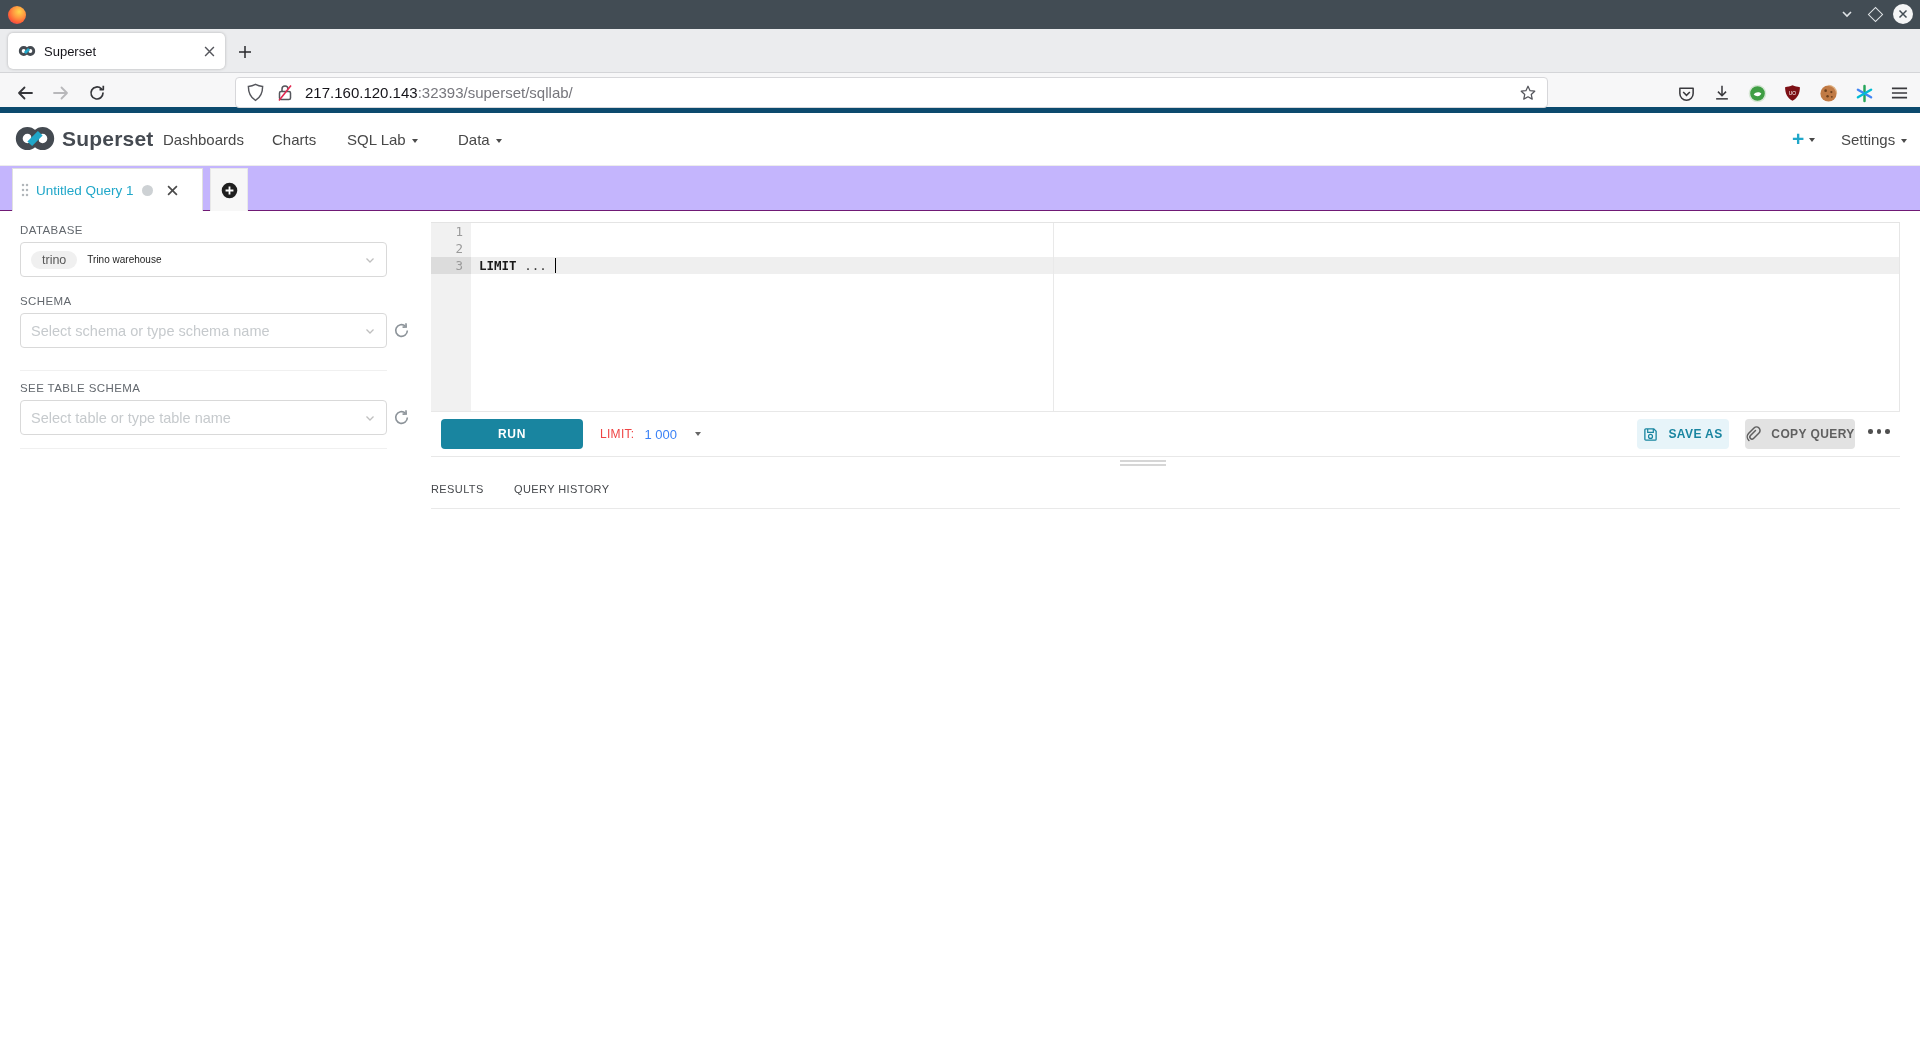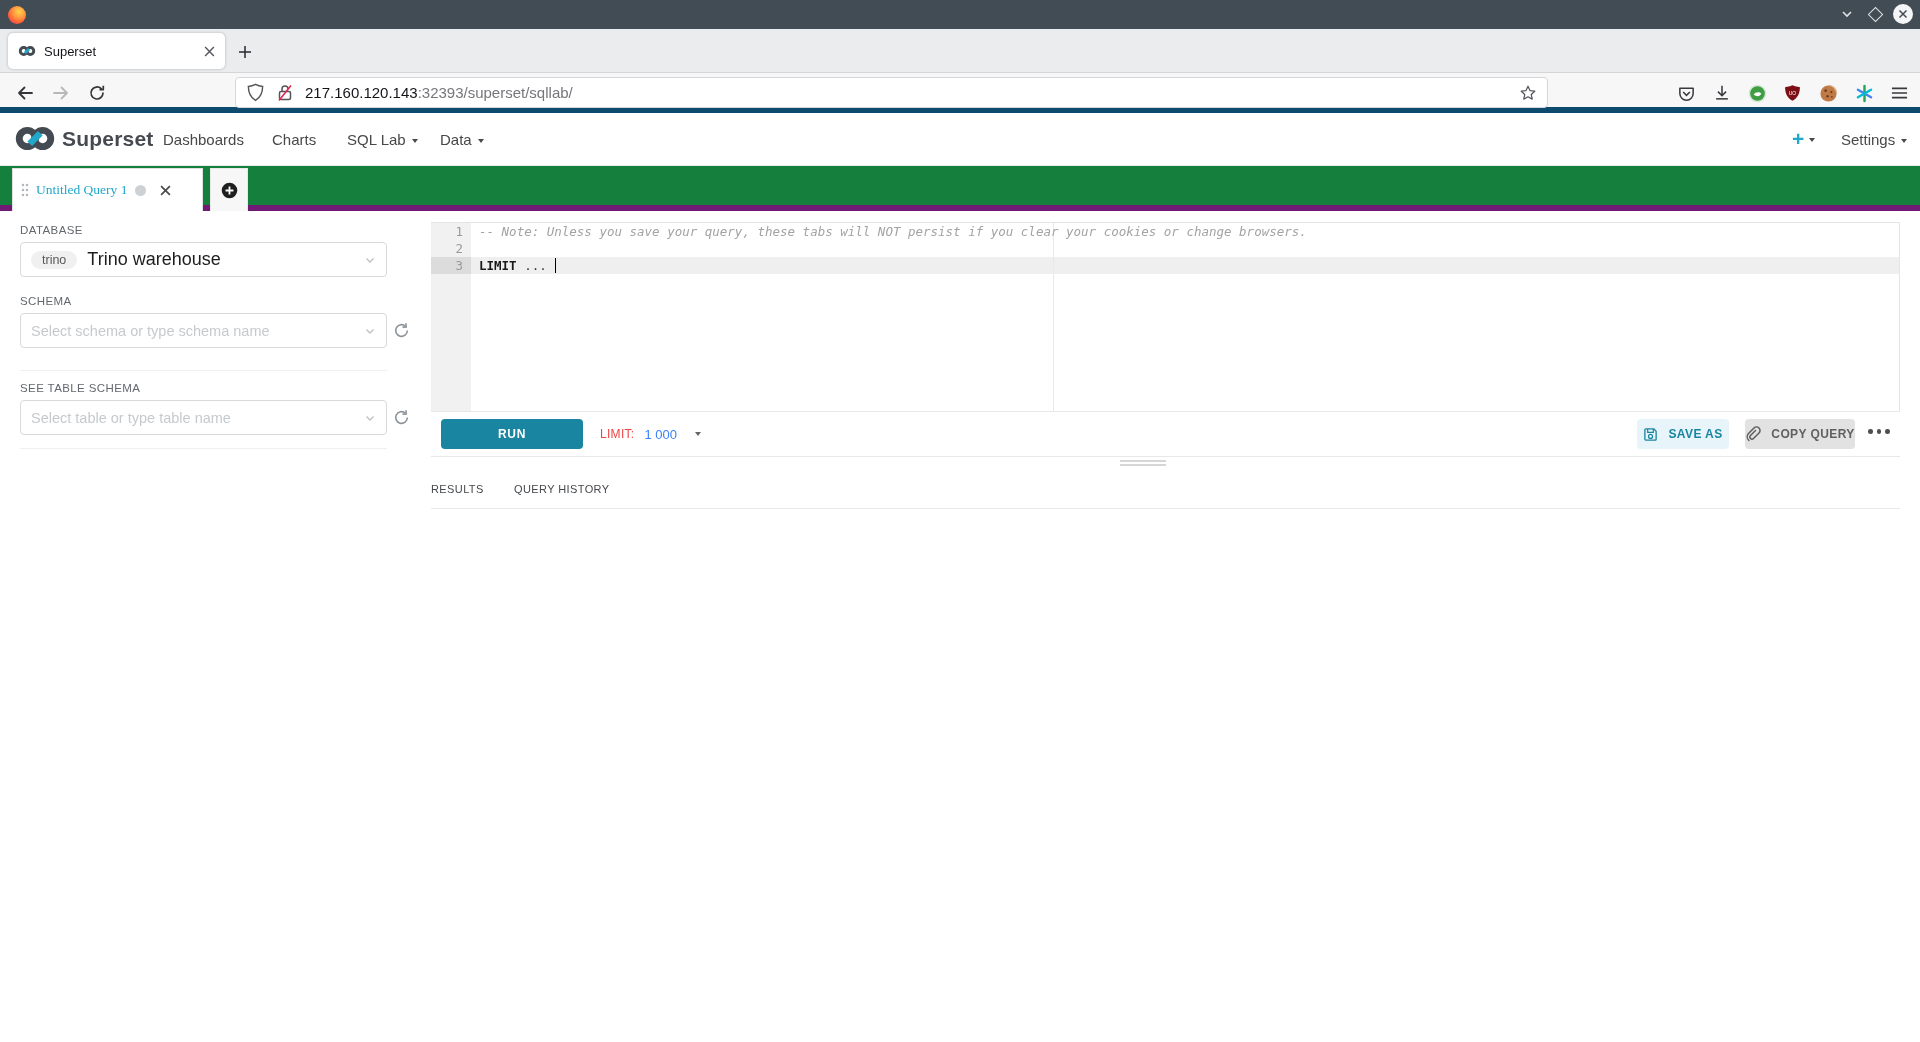--- a/index.html
+++ b/index.html
@@ -24,31 +24,31 @@
   #urlbar{left:235px;top:4px;width:1313px;height:31px;background:#fff;border:1px solid #d7d7da;border-radius:4px;display:flex;align-items:center;padding:0 10px;box-sizing:border-box;position:absolute;}
   #urlbar .host{font-size:15px;color:#15141a;}
   #urlbar .rest{font-size:15px;color:#76767c;}
   .toolicon{width:30px;height:30px;display:flex;align-items:center;justify-content:center;position:absolute;top:5px;}
   
   #appnav{left:0;top:113px;width:1920px;height:53px;background:#fff;border-bottom:1px solid #ececec;box-sizing:border-box;}
   .brandname{font-size:21px;font-weight:bold;color:#454a51;letter-spacing:.2px;}
   .navitem{font-size:15px;color:#484848;position:absolute;top:18px;}
   .caret{display:inline-block;width:0;height:0;border-left:3.5px solid transparent;border-right:3.5px solid transparent;border-top:4.5px solid #4b4b4b;margin-left:6px;vertical-align:middle;}
   
-  #qtabrow{left:0;top:166px;width:1920px;height:45px;background:#15803d;border-bottom:6px solid #701a75;box-sizing:border-box;font-family:Liberation Serif, serif;}
+  #qtabrow{left:0;top:166px;width:1920px;height:45px;background:#c4b5fd;border-bottom:1px solid #701a75;box-sizing:border-box;}
   #qtab{left:12px;top:2px;width:191px;height:43px;background:#fff;border:1px solid #e0e0e0;border-bottom:none;display:flex;align-items:center;padding:0 10px 0 8px;box-sizing:border-box;position:absolute;}
   #qtab .qlabel{font-size:13.5px;color:#20a7c9;margin:0 8px 0 7px;}
   .statusdot{width:11px;height:11px;border-radius:50%;background:#cdd1d4;}
   #addtab{left:210px;top:2px;width:38px;height:43px;background:#f7f7f7;border:1px solid #e8e8e8;border-bottom:none;display:flex;align-items:center;justify-content:center;box-sizing:border-box;position:absolute;}
   
   .sblabel{font-size:11.5px;color:#63686e;letter-spacing:.4px;position:absolute;}
   .combo{position:absolute;left:20px;width:367px;height:35px;background:#fff;border:1px solid #d9d9d9;border-radius:4px;display:flex;align-items:center;padding:0 10px;box-sizing:border-box;}
   .combo .chev{margin-left:auto;}
   .pill{background:#f0f0f0;border-radius:11px;padding:2px 11px;font-size:12.5px;color:#595959;}
-  .comboval{font-size:18px;color:#1d1d1d;margin-left:10px;}
+  .comboval{font-size:10px;color:#1d1d1d;margin-left:10px;}
   .combo-input{border:none;outline:none;flex:1;font-size:14.5px;color:#1d1d1d;font-family:"Liberation Sans",sans-serif;background:transparent;padding:0;}
   .combo-input::placeholder{color:#c6cacd;}
   .sbdivider{position:absolute;left:20px;width:367px;height:1px;background:#f0f0f0;}
   .refreshbtn{position:absolute;left:391px;width:20px;height:20px;display:flex;align-items:center;justify-content:center;}
   
   #editor{left:431px;top:222px;width:1469px;height:189px;background:#fff;border-top:1px solid #e4e4e4;box-sizing:border-box;position:absolute;}
   #gutter{position:absolute;left:0;top:0;width:40px;height:189px;background:#f1f1f1;}
   .gnum{position:absolute;width:32px;text-align:right;font-family:"DejaVu Sans Mono",monospace;font-size:12.5px;color:#9a9a9a;line-height:17px;}
   .codeline{position:absolute;left:48px;font-family:"DejaVu Sans Mono",monospace;font-size:12.5px;line-height:17px;white-space:pre;}
   .cmt{color:#a3a3a3;font-style:italic;}
@@ -205,21 +205,21 @@
     <svg width="42" height="27" viewBox="0 0 44 28">
       <circle cx="14" cy="14" r="8.5" fill="none" stroke="#444a51" stroke-width="7.2"></circle>
       <circle cx="30" cy="14" r="8.5" fill="none" stroke="#444a51" stroke-width="7.2"></circle>
       <path d="M16.5 19.5L27.5 8.5" stroke="#20a7c9" stroke-width="7"></path>
     </svg>
     <span class="brandname" style="margin-left:6px">Superset</span>
   </div>
   <span class="navitem" style="left:163px">Dashboards</span>
   <span class="navitem" style="left:272px">Charts</span>
   <span class="navitem" style="left:347px"><span>SQL Lab</span><span class="caret"></span></span>
-  <span class="navitem" style="left:440px"><span>Data</span><span class="caret"></span></span>
+  <span class="navitem" style="left:458px"><span>Data</span><span class="caret"></span></span>
 
   <span class="navitem" style="left:1792px;top:14px;font-size:21px;font-weight:bold;color:#20a7c9"><span>+</span><span class="caret" style="border-top-color:#484848;margin-left:5px"></span></span>
   <span class="navitem" style="left:1841px"><span>Settings</span><span class="caret"></span></span>
 </div>
 
 <div id="qtabrow" class="abs">
   <div id="qtab">
     <svg width="8" height="14" viewBox="0 0 8 14">
         <g fill="#b2b7bb">
           <circle cx="2" cy="2" r="1.25"></circle>
@@ -291,21 +291,20 @@
   <div id="gutter"></div>
   <div id="activegutter"></div>
   <div id="activeline"></div>
   <div id="printmargin"></div>
   <div id="editoredge"></div>
 
   <span class="gnum" style="top:0">1</span>
   <span class="gnum" style="top:17px">2</span>
   <span class="gnum" style="top:34px">3</span>
 
-  <div class="codeline cmt" style="top:0">-- Note: Unless you save your query, these tabs will NOT persist if you clear your cookies or change browsers.</div>
   <div class="codeline" style="top:34px"><span class="kw">LIMIT</span><span class="coderest"> ...</span></div>
   <div class="cursorbar" style="left:123.5px;top:35px"></div>
 </div>
 
 <div id="runbar">
   <div id="runbtn">
       <span>RUN</span>
     </div>
   <div style="position:absolute;left:169px;top:0;height:44px;display:flex;align-items:center">
     <span class="limitlbl">LIMIT:</span>

